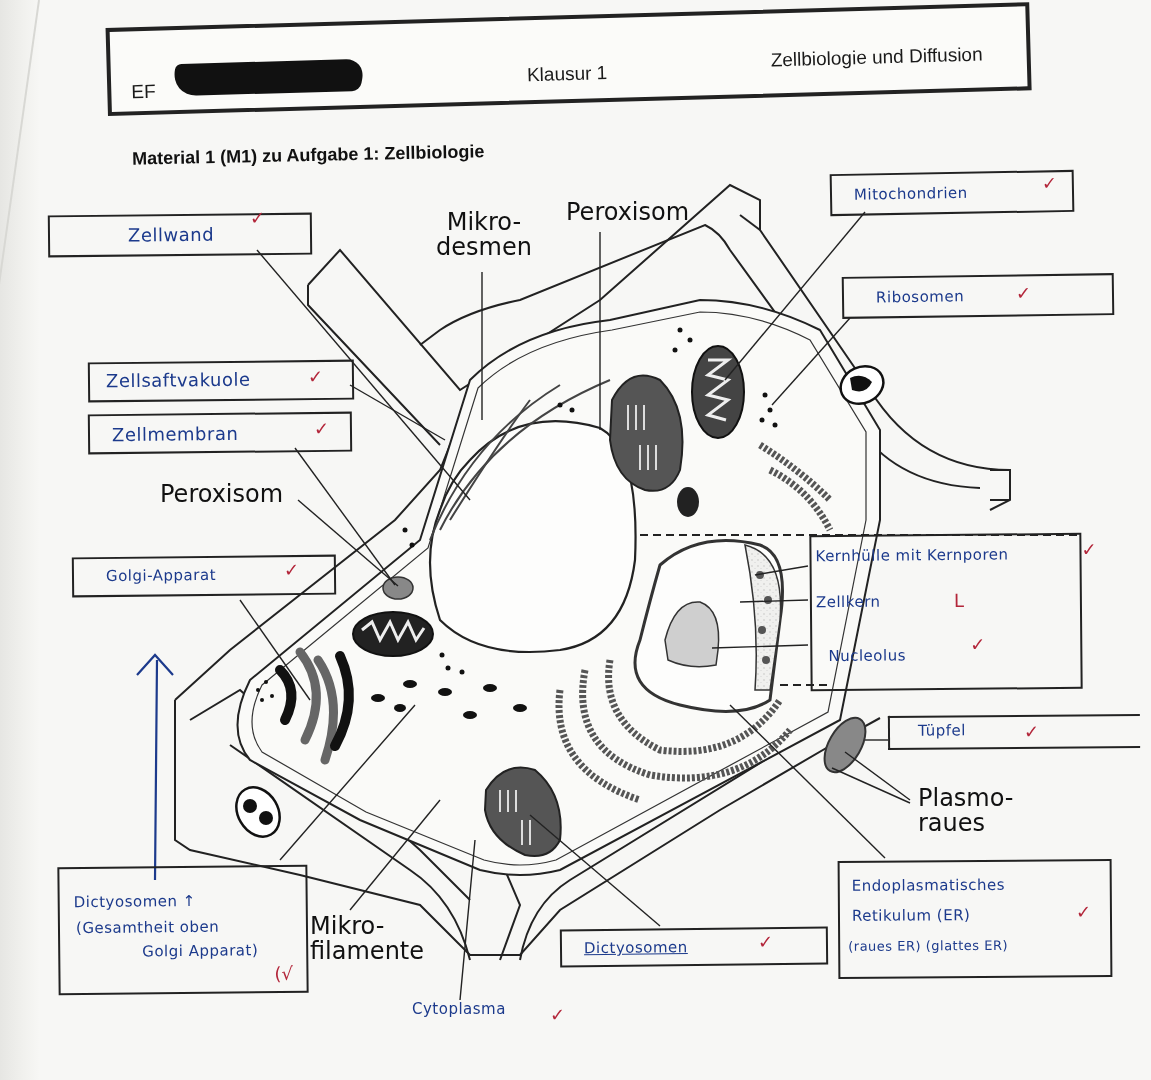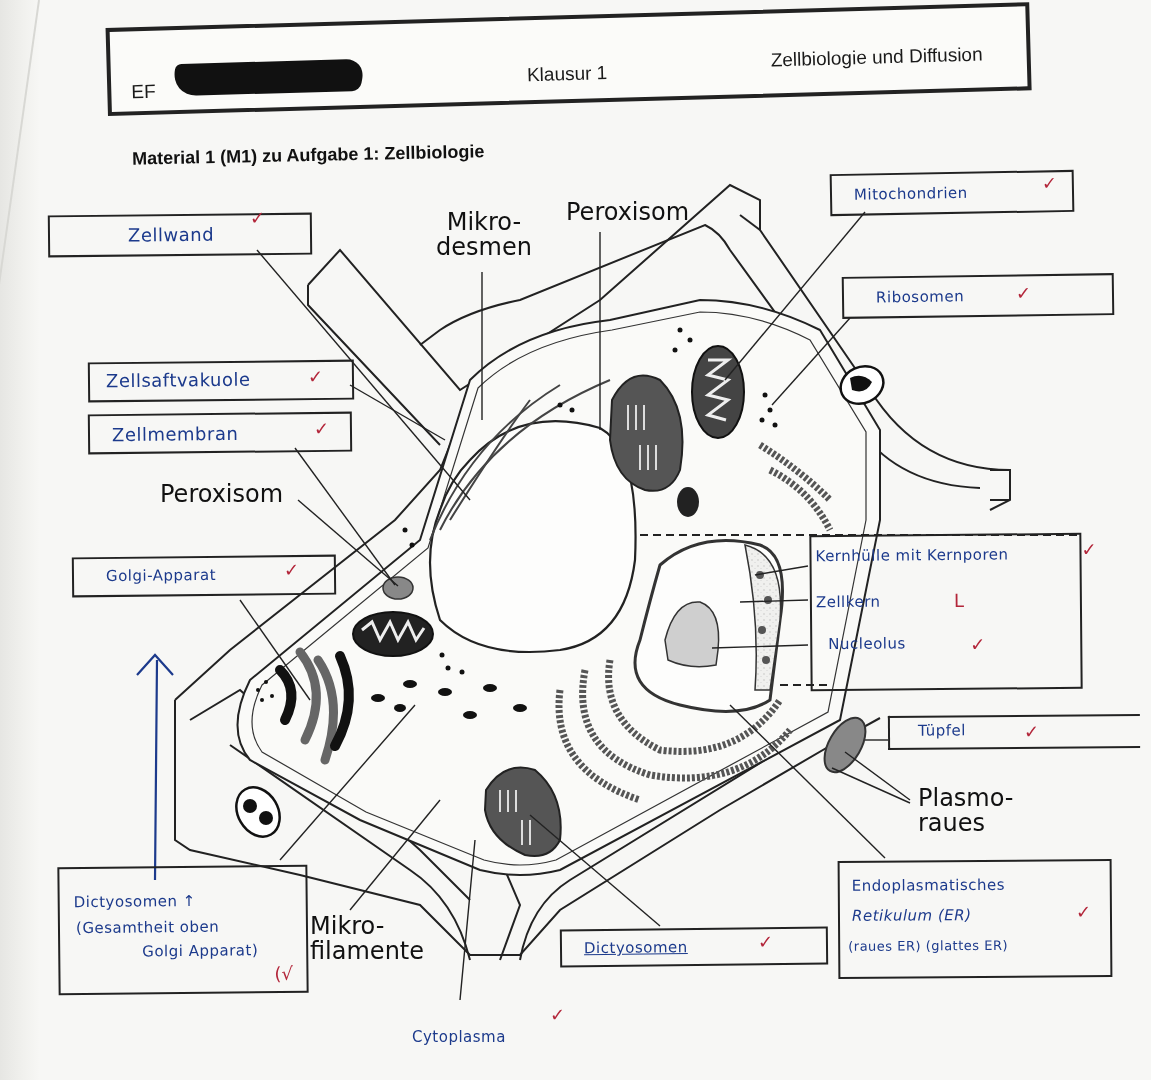--- a/index.html
+++ b/index.html
@@ -241,37 +241,37 @@
 <div class="label-box" style="left:842px;top:275px;width:268px;height:38px;transform:rotate(-0.8deg);">
   <span class="hw small" style="left:32px;top:10px;">Ribosomen</span>
   <span class="check" style="left:172px;top:6px;">✓</span>
 </div>
 
 <div class="label-box" style="left:810px;top:534px;width:268px;height:152px;transform:rotate(-0.5deg);">
   <span class="hw small" style="left:4px;top:10px;">Kernhülle mit Kernporen</span>
   <span class="check" style="left:270px;top:4px;">✓</span>
   <span class="hw small" style="left:4px;top:56px;">Zellkern</span>
   <span class="check" style="left:142px;top:54px;">ᒪ</span>
-  <span class="hw small" style="left:16px;top:98px;">Nucleolus</span>
+  <span class="hw small" style="left:16px;top:110px;">Nucleolus</span>
   <span class="check" style="left:158px;top:98px;">✓</span>
 </div>
 
 <div class="label-box" style="left:888px;top:715px;width:250px;height:30px;border-right:none;transform:rotate(-0.4deg);">
   <span class="hw small" style="left:28px;top:4px;">Tüpfel</span>
   <span class="check" style="left:134px;top:4px;">✓</span>
 </div>
 
 <span class="printed" style="left:918px;top:786px;">
   <span>Plasmo-</span><br>
   <span>raues</span>
 </span>
 
 <div class="label-box" style="left:838px;top:860px;width:270px;height:114px;transform:rotate(-0.4deg);">
   <span class="hw small" style="left:12px;top:14px;">Endoplasmatisches</span>
-  <span class="hw small" style="left:12px;top:44px;font-style:italic;">Retikulum (ER)</span>
+  <span class="hw small" style="left:12px;top:44px;">Retikulum (ER)</span>
   <span class="check" style="left:236px;top:40px;">✓</span>
   <span class="hw" style="left:8px;top:76px;font-size:13px;">(raues ER)  (glattes ER)</span>
 </div>
 
 <div class="label-box" style="left:58px;top:866px;width:246px;height:124px;transform:rotate(-0.6deg);">
   <span class="hw small" style="left:14px;top:24px;">Dictyosomen ↑</span>
   <span class="hw small" style="left:16px;top:50px;">(Gesamtheit oben</span>
   <span class="hw small" style="left:82px;top:74px;">Golgi Apparat)</span>
   <span class="check" style="left:214px;top:96px;">(√</span>
 </div>
@@ -279,14 +279,14 @@
 <span class="printed" style="left:310px;top:914px;">
   <span>Mikro-</span><br>
   <span>filamente</span>
 </span>
 
 <div class="label-box" style="left:560px;top:928px;width:264px;height:34px;transform:rotate(-0.6deg);">
   <span class="hw small" style="left:22px;top:8px;text-decoration:underline;">Dictyosomen</span>
   <span class="check" style="left:196px;top:2px;">✓</span>
 </div>
 
-<span class="hw small" style="left:412px;top:1028px;">Cytoplasma</span>
+<span class="hw small" style="left:412px;top:1000px;">Cytoplasma</span>
 <span class="check" style="left:550px;top:1004px;">✓</span>
 
 </body></html>

